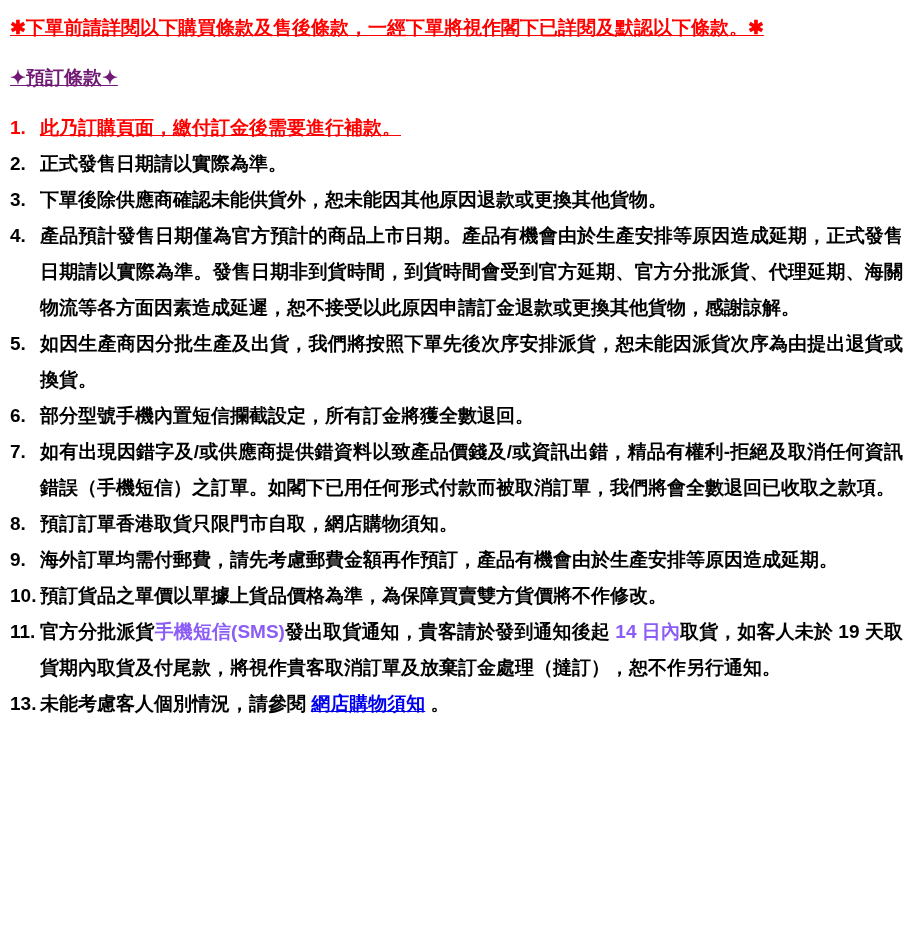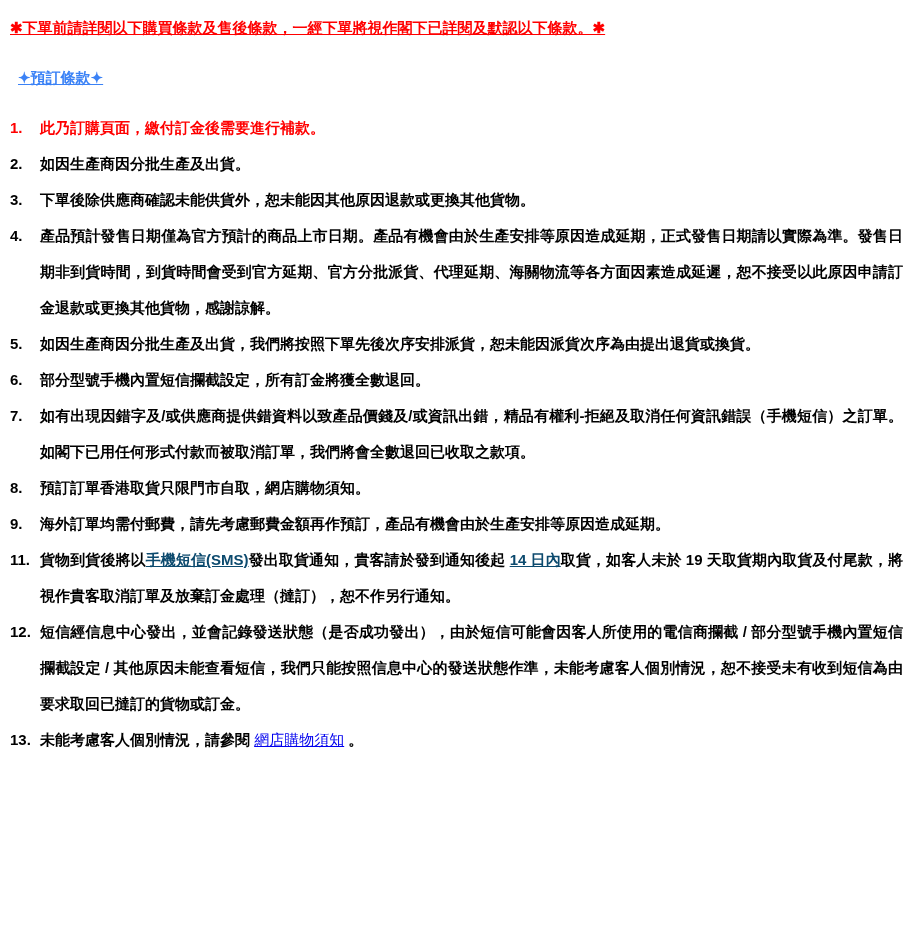--- a/index.html
+++ b/index.html
@@ -6,33 +6,33 @@
     margin: 0;
     padding: 0;
     background: #ffffff;
   }
   .page {
     width: 913px;
     box-sizing: border-box;
     padding: 10px 10px 16px 10px;
     font-family: "Liberation Sans", sans-serif;
     font-weight: 700;
-    font-size: 15px;
+    font-size: 19px;
     line-height: 36px;
     color: #000000;
   }
   .title {
     color: #ff0000;
     text-decoration: underline;
     margin: 0 0 14px 0;
   }
   .section-heading {
-    color: #3b82f6;
+    color: #701a75;
     text-decoration: underline;
-    margin: 0 0 14px 8px;
+    margin: 0 0 14px 0;
   }
   .terms-list {
     margin: 0;
     padding: 0;
   }
   .term-item {
     display: flex;
     align-items: flex-start;
   }
   .term-number {
@@ -44,48 +44,48 @@
   }
   .term-text {
     flex: 1 1 auto;
     text-align: justify;
   }
   .seg-normal {
     color: #000000;
   }
   .seg-red {
     color: #ff0000;
+    text-decoration: underline;
   }
   .seg-red-underline {
-    color: #0c4a6e;
-    text-decoration: underline;
+    color: #8b5cf6;
   }
   .seg-link {
     color: #0000ee;
     text-decoration: underline;
-    font-weight: 400;
+    font-weight: 700;
     cursor: pointer;
   }
 </style>
 </head>
 <body>
 
 <div class="page">
   <p class="title">✱下單前請詳閱以下購買條款及售後條款，一經下單將視作閣下已詳閱及默認以下條款。✱</p>
 
   <p class="section-heading">✦預訂條款✦</p>
 
   <div class="terms-list" id="terms-list">
       <div class="term-item">
         <span class="term-number red">1.</span>
         <div class="term-text"><span class="seg-red">此乃訂購頁面，繳付訂金後需要進行補款。</span></div>
       </div>
       <div class="term-item">
         <span class="term-number">2.</span>
-        <div class="term-text"><span class="seg-normal">如因生產商因分批生產及出貨。</span></div>
+        <div class="term-text"><span class="seg-normal">正式發售日期請以實際為準。</span></div>
       </div>
       <div class="term-item">
         <span class="term-number">3.</span>
         <div class="term-text"><span class="seg-normal">下單後除供應商確認未能供貨外，恕未能因其他原因退款或更換其他貨物。</span></div>
       </div>
       <div class="term-item">
         <span class="term-number">4.</span>
         <div class="term-text"><span class="seg-normal">產品預計發售日期僅為官方預計的商品上市日期。產品有機會由於生產安排等原因造成延期，正式發售日期請以實際為準。發售日期非到貨時間，到貨時間會受到官方延期、官方分批派貨、代理延期、海關物流等各方面因素造成延遲，恕不接受以此原因申請訂金退款或更換其他貨物，感謝諒解。</span></div>
       </div>
       <div class="term-item">
@@ -102,25 +102,25 @@
       </div>
       <div class="term-item">
         <span class="term-number">8.</span>
         <div class="term-text"><span class="seg-normal">預訂訂單香港取貨只限門市自取，網店購物須知。</span></div>
       </div>
       <div class="term-item">
         <span class="term-number">9.</span>
         <div class="term-text"><span class="seg-normal">海外訂單均需付郵費，請先考慮郵費金額再作預訂，產品有機會由於生產安排等原因造成延期。</span></div>
       </div>
       <div class="term-item">
-        <span class="term-number">11.</span>
-        <div class="term-text"><span class="seg-normal">貨物到貨後將以</span><span class="seg-red-underline">手機短信(SMS)</span><span class="seg-normal">發出取貨通知，貴客請於發到通知後起 </span><span class="seg-red-underline">14 日內</span><span class="seg-normal">取貨，如客人未於 19 天取貨期內取貨及付尾款，將視作貴客取消訂單及放棄訂金處理（撻訂），恕不作另行通知。</span></div>
+        <span class="term-number">10.</span>
+        <div class="term-text"><span class="seg-normal">預訂貨品之單價以單據上貨品價格為準，為保障買賣雙方貨價將不作修改。</span></div>
       </div>
       <div class="term-item">
-        <span class="term-number">12.</span>
-        <div class="term-text"><span class="seg-normal">短信經信息中心發出，並會記錄發送狀態（是否成功發出），由於短信可能會因客人所使用的電信商攔截 / 部分型號手機內置短信攔截設定 / 其他原因未能查看短信，我們只能按照信息中心的發送狀態作準，未能考慮客人個別情況，恕不接受未有收到短信為由要求取回已撻訂的貨物或訂金。</span></div>
+        <span class="term-number">11.</span>
+        <div class="term-text"><span class="seg-normal">官方分批派貨</span><span class="seg-red-underline">手機短信(SMS)</span><span class="seg-normal">發出取貨通知，貴客請於發到通知後起 </span><span class="seg-red-underline">14 日內</span><span class="seg-normal">取貨，如客人未於 19 天取貨期內取貨及付尾款，將視作貴客取消訂單及放棄訂金處理（撻訂），恕不作另行通知。</span></div>
       </div>
       <div class="term-item">
         <span class="term-number">13.</span>
         <div class="term-text"><span class="seg-normal">未能考慮客人個別情況，請參閱 </span><a class="seg-link" href="#">網店購物須知</a><span class="seg-normal"> 。</span></div>
       </div>
     </div>
 </div>
 
 </body></html>

